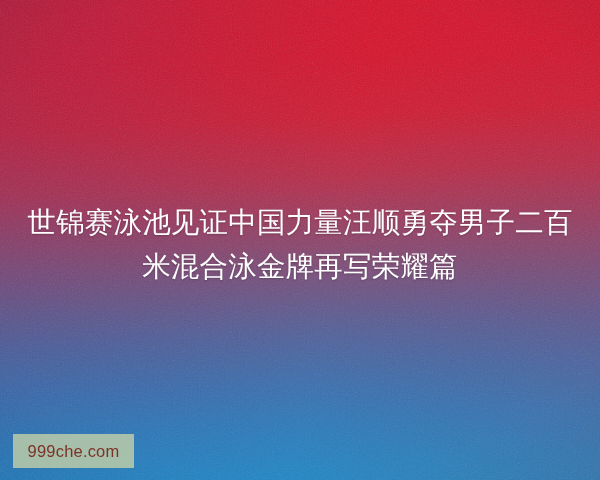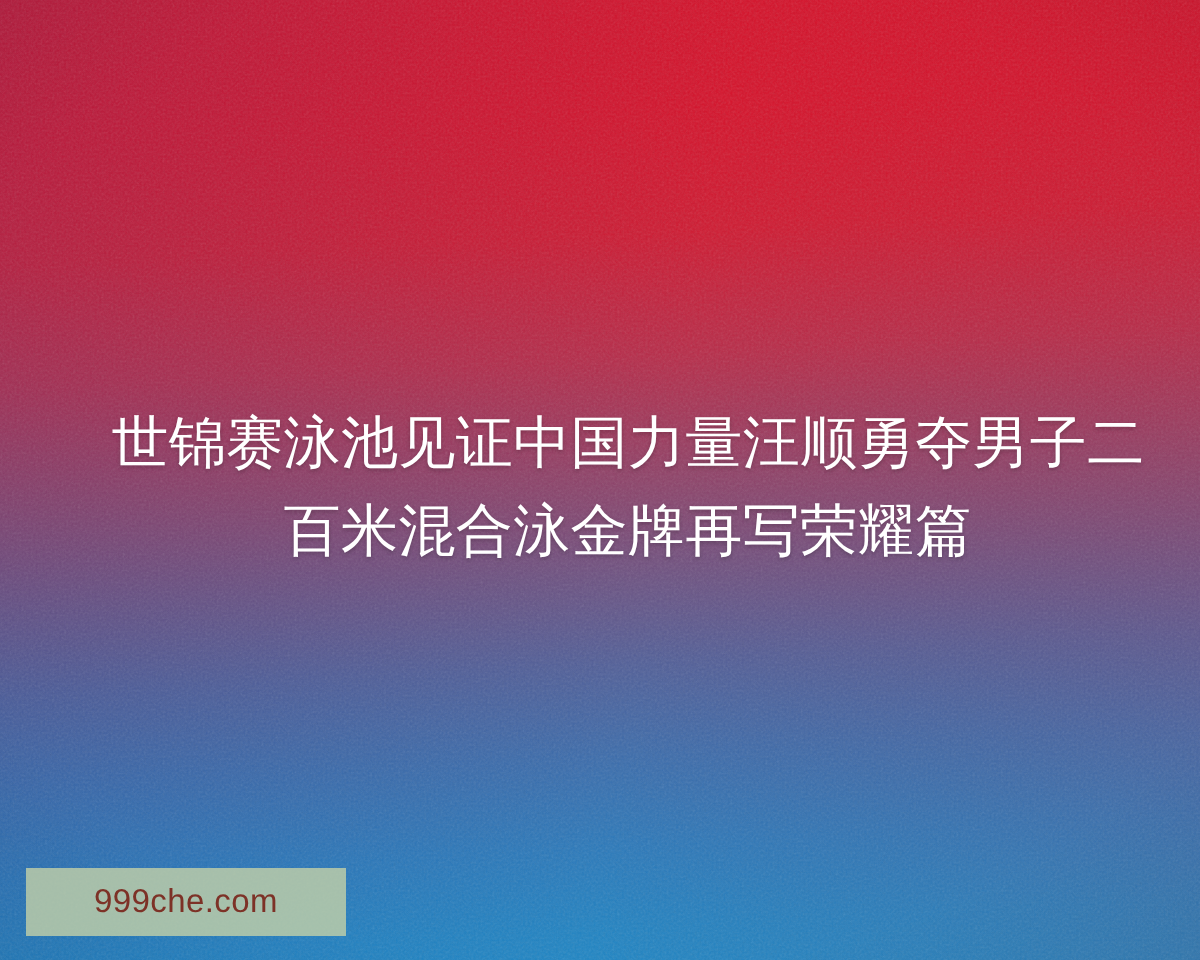--- a/index.html
+++ b/index.html
@@ -81,29 +81,28 @@
     padding: 0 14px;
     text-align: center;
     color: #ffffff;
     font-size: 28.5px;
     line-height: 44px;
     letter-spacing: 0.2px;
     font-weight: 400;
     text-shadow: 0 1px 2px rgba(0,0,0,0.22);
     white-space: pre-line;
     box-sizing: border-box;
-    margin-left: 28px;
   }
 
   
   .watermark {
     position: absolute;
     left: 13px;
     top: 434px;
-    width: 160px;
+    width: 121px;
     height: 34px;
     background: rgba(196, 209, 168, 0.80);
     display: flex;
     align-items: center;
     justify-content: center;
   }
   .watermark-text {
     color: #7d3227;
     font-size: 16.5px;
     line-height: 1;

